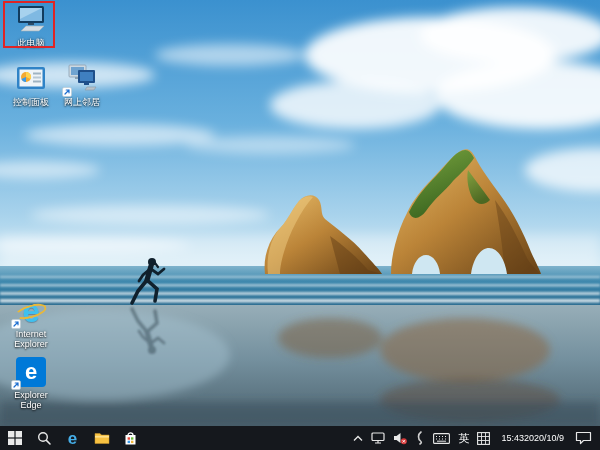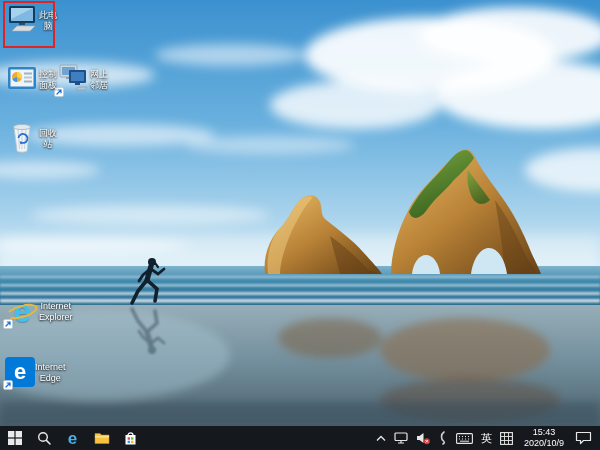--- a/index.html
+++ b/index.html
@@ -2,21 +2,21 @@
 <html><head>
 <meta charset="utf-8">
 <style>
   html,body{margin:0;padding:0;background:#000;}
   .stage{position:relative;width:600px;height:450px;overflow:hidden;
          font-family:"Liberation Sans",sans-serif;-webkit-user-select:none;user-select:none;}
   .stage *{box-sizing:border-box;}
   #wallpaper{position:absolute;left:0;top:0;}
 
   
-  .dicon{position:absolute;width:52px;display:flex;flex-direction:row;align-items:center;cursor:pointer;}
+  .dicon{position:absolute;width:52px;display:flex;flex-direction:column;align-items:center;cursor:pointer;}
   .art{position:relative;width:36px;height:34px;display:flex;align-items:center;justify-content:center;}
   .dlabel{margin-top:1px;max-width:52px;font-size:9px;line-height:1.15;color:#fff;text-align:center;
           text-shadow:0 1px 2px rgba(0,0,0,.85),0 0 3px rgba(0,0,0,.6);}
   .badge{position:absolute;left:-2px;bottom:-1px;width:10px;height:10px;}
   .sel-box{position:absolute;left:3px;top:1px;width:52px;height:47px;border:2px solid #e02424;z-index:5;pointer-events:none;}
 
   .edge-sq{width:30px;height:30px;border-radius:4px;background:#0079d8;display:flex;align-items:center;justify-content:center;}
   .edge-sq span{color:#fff;font-weight:bold;font-size:22px;line-height:1;}
   .ie-wrap{position:relative;width:34px;height:34px;display:flex;align-items:center;justify-content:center;}
   .ie-e{color:#3fc0ef;font-weight:bold;font-size:31px;line-height:1;text-shadow:0 1px 1px rgba(0,40,80,.3);}
@@ -26,21 +26,21 @@
   
   .taskbar{position:absolute;left:0;bottom:0;width:600px;height:24px;background:#15181d;
            display:flex;align-items:center;z-index:10;}
   .tb-left{display:flex;align-items:center;height:100%;}
   .tb-btn{width:29px;height:24px;display:flex;align-items:center;justify-content:center;cursor:pointer;}
   .edge-glyph{color:#45aee8;font-weight:bold;font-size:17px;line-height:1;}
   .tb-spacer{flex:1;}
   .tray{display:flex;align-items:center;height:100%;gap:8px;padding-right:8px;}
   .tray-ic{display:flex;align-items:center;justify-content:center;height:100%;cursor:pointer;}
   .ime-lang{color:#fff;font-size:11px;}
-  .clock{display:flex;flex-direction:column;align-items:center;justify-content:flex-end;color:#fff;
+  .clock{display:flex;align-items:center;justify-content:flex-end;color:#fff;
          font-size:9px;line-height:1.2;text-align:center;cursor:pointer;padding:0 3px;}
 </style>
 </head>
 <body>
 
 <div class="stage">
 
   <svg id="wallpaper" width="600" height="450" viewBox="0 0 600 450">
     <defs>
       <linearGradient id="skyG" x1="0" y1="0" x2="0" y2="1">
@@ -213,32 +213,20 @@
         <path d="M12 14 L12 9 A5 5 0 0 1 16.6 16 Z" fill="#ffd24d"></path>
         <path d="M12 14 L7.4 16 A5 5 0 0 0 12 19 Z" fill="#3a99e8"></path>
         <rect x="19" y="9.5" width="8" height="2" fill="#9fb3c2"></rect>
         <rect x="19" y="13.5" width="8" height="2" fill="#b8c8d4"></rect>
         <rect x="19" y="17.5" width="8" height="2" fill="#9fb3c2"></rect>
       </svg>
     </div>
     <div class="dlabel">控制面板</div>
   </div>
 
-  <div class="dicon" style="left:5px;top:121px;">
-    <div class="art">
-      <svg width="34" height="34" viewBox="0 0 34 34">
-        <path d="M9,6 L12,30 C12,31.5 22,31.5 22,30 L25,6 Z" fill="#eef3f7" stroke="#b9c6cf" stroke-width="0.9"></path>
-        <path d="M13,8 L14.5,28 M17,8 L17,28 M21,8 L19.5,28" stroke="#c5d2da" stroke-width="1"></path>
-        <ellipse cx="17" cy="6" rx="8.5" ry="2.6" fill="#dfe8ee" stroke="#aab8c2" stroke-width="0.9"></ellipse>
-        <path d="M13.5,17 a4.5 4.5 0 1 1 2,4.2" fill="none" stroke="#2a6fd0" stroke-width="1.8"></path>
-        <path d="M15.5,23.5 L14.6,20.3 L17.8,21.2 Z" fill="#2a6fd0"></path>
-      </svg>
-    </div>
-    <div class="dlabel">回收站</div>
-  </div>
 
 
 
   <div class="dicon" style="left:5px;top:294px;">
     <div class="art">
       <div class="ie-wrap">
         <span class="ie-e">e</span>
         <div class="ie-ring"></div>
       </div>
       <svg class="badge" viewBox="0 0 10 10">
@@ -252,21 +240,21 @@
   <div class="dicon" style="left:5px;top:355px;">
     <div class="art">
       <div class="edge-sq">
           <span>e</span>
         </div>
       <svg class="badge" viewBox="0 0 10 10">
         <rect x="0.5" y="0.5" width="9" height="9" rx="1.5" fill="#fff" stroke="#b9c6cf" stroke-width="0.6"></rect>
         <path d="M3 7 L7 3 M7 3 L4.2 3 M7 3 L7 5.8" stroke="#1e6fd0" stroke-width="1.2" fill="none" stroke-linecap="round"></path>
       </svg>
     </div>
-    <div class="dlabel">Internet Edge</div>
+    <div class="dlabel">Explorer Edge</div>
   </div>
 
   <div class="taskbar">
     <div class="tb-left">
       <div class="tb-btn">
         <svg width="14" height="14" viewBox="0 0 14 14">
           <rect x="0" y="0" width="6.4" height="6.4" fill="#eaeaea"></rect>
           <rect x="7.6" y="0" width="6.4" height="6.4" fill="#eaeaea"></rect>
           <rect x="0" y="7.6" width="6.4" height="6.4" fill="#eaeaea"></rect>
           <rect x="7.6" y="7.6" width="6.4" height="6.4" fill="#eaeaea"></rect>

